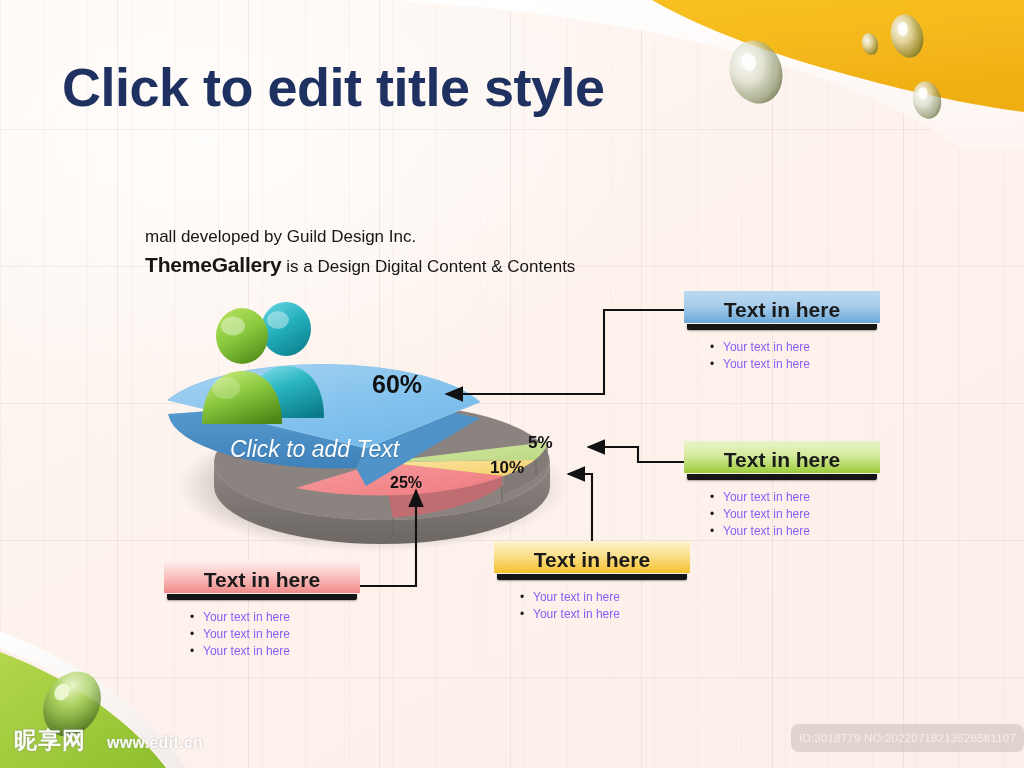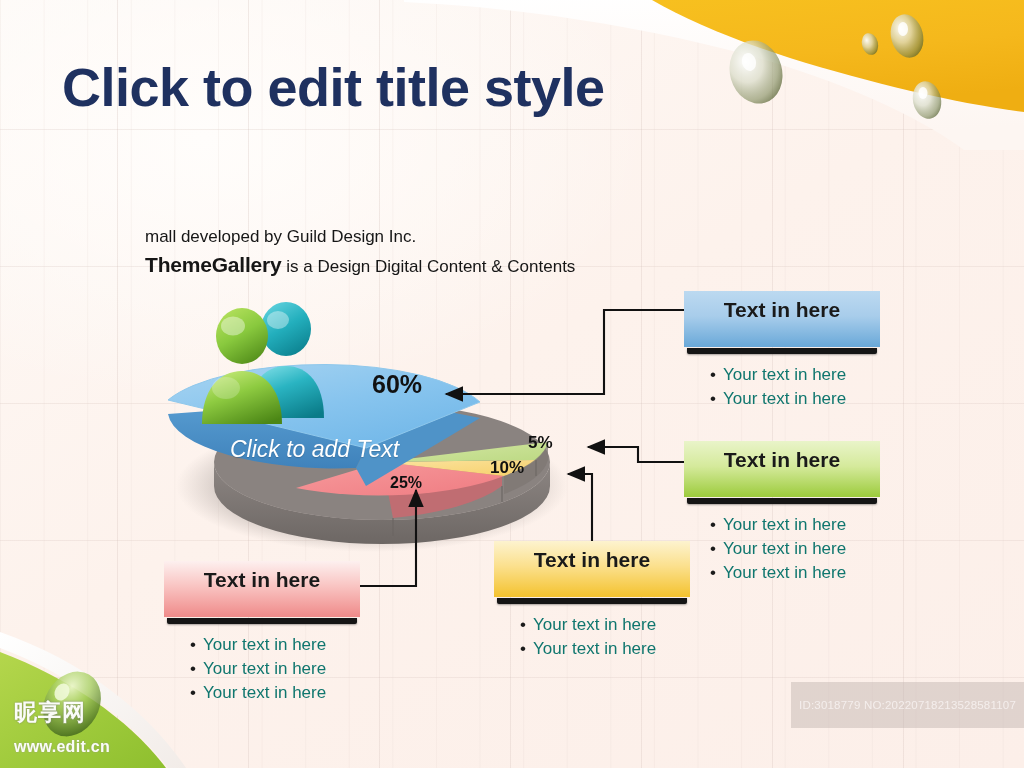--- a/index.html
+++ b/index.html
@@ -91,42 +91,42 @@
     font-style: italic;
   }
 
   
   .connectors { position: absolute; inset: 0; pointer-events: none; }
 
   
   .callout { position: absolute; }
   .callout-head {
     position: relative;
-    padding: 7px 16px 24px;
+    padding: 7px 16px 0;
     font-size: 21px;
     font-weight: bold;
     color: #1a1a1a;
     text-align: center;
     white-space: nowrap;
     line-height: 1.18;
   }
   .callout-underline {
     height: 6px;
     margin: 1px 3px 0 3px;
     background: #151515;
     border-radius: 0 0 2px 2px;
     box-shadow: 0 1px 2px rgba(0,0,0,.35);
   }
   .callout-body {
     margin-top: 9px;
     padding-left: 26px;
   }
   .bullet {
-    font-size: 17px;
-    color: #0f766e;
+    font-size: 12px;
+    color: #8b5cf6;
     line-height: 1.42;
     white-space: nowrap;
   }
   .bullet::before {
     content: "\2022";
     display: inline-block;
     width: 13px;
     color: #1b1b1b;
   }
 
@@ -139,48 +139,48 @@
   .c-green  { left: 684px; top: 441px; width: 196px; }
   .c-yellow { left: 494px; top: 541px; width: 196px; }
   .c-pink   { left: 164px; top: 561px; width: 196px; }
 
   
   .wm-left {
     position: absolute;
     left: 14px; bottom: 12px;
     display: flex;
     align-items: baseline;
-    gap: 10px;
+    gap: 21px;
     opacity: .96;
-    flex-direction: column;
   }
   .wm-cn {
     font-family: "DejaVu Sans", sans-serif;
     font-size: 23px;
     font-weight: bold;
     color: #ffffff;
     text-shadow: 0 0 2px rgba(120,120,120,.85);
     letter-spacing: 1px;
   }
   .wm-url {
     font-size: 16px;
     font-weight: bold;
     color: #ffffff;
     text-shadow: 0 0 2px rgba(150,150,150,.8);
     letter-spacing: .3px;
   }
   .wm-right {
     position: absolute;
-    right: 0px; bottom: 40px;
-    padding: 17px 8px;
+    right: 0px; bottom: 16px;
+    padding: 8px 8px;
     background: rgba(190,178,174,.45);
     color: #f4eeec;
     font-size: 11.5px;
     letter-spacing: .2px;
     white-space: nowrap;
+    border-radius: 8px;
   }
 </style>
 </head>
 <body>
 
 <div id="slide">
 
   <div class="bg-base"></div>
   <div class="bg-grid"></div>
   <div class="bg-grid-fine"></div>

